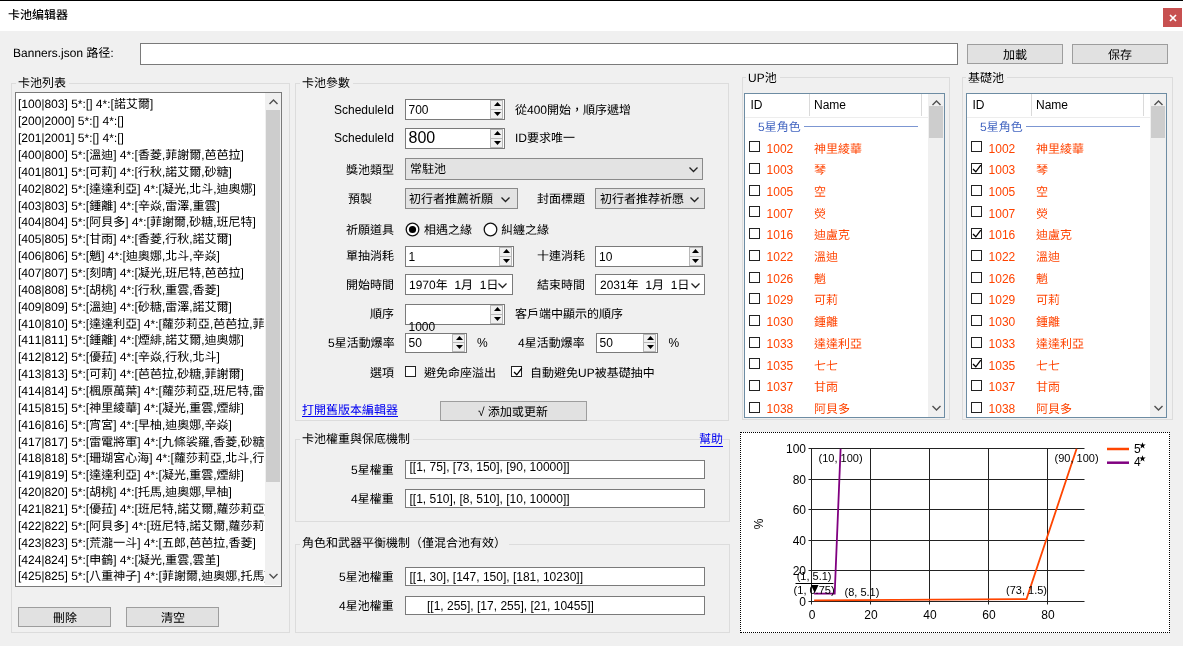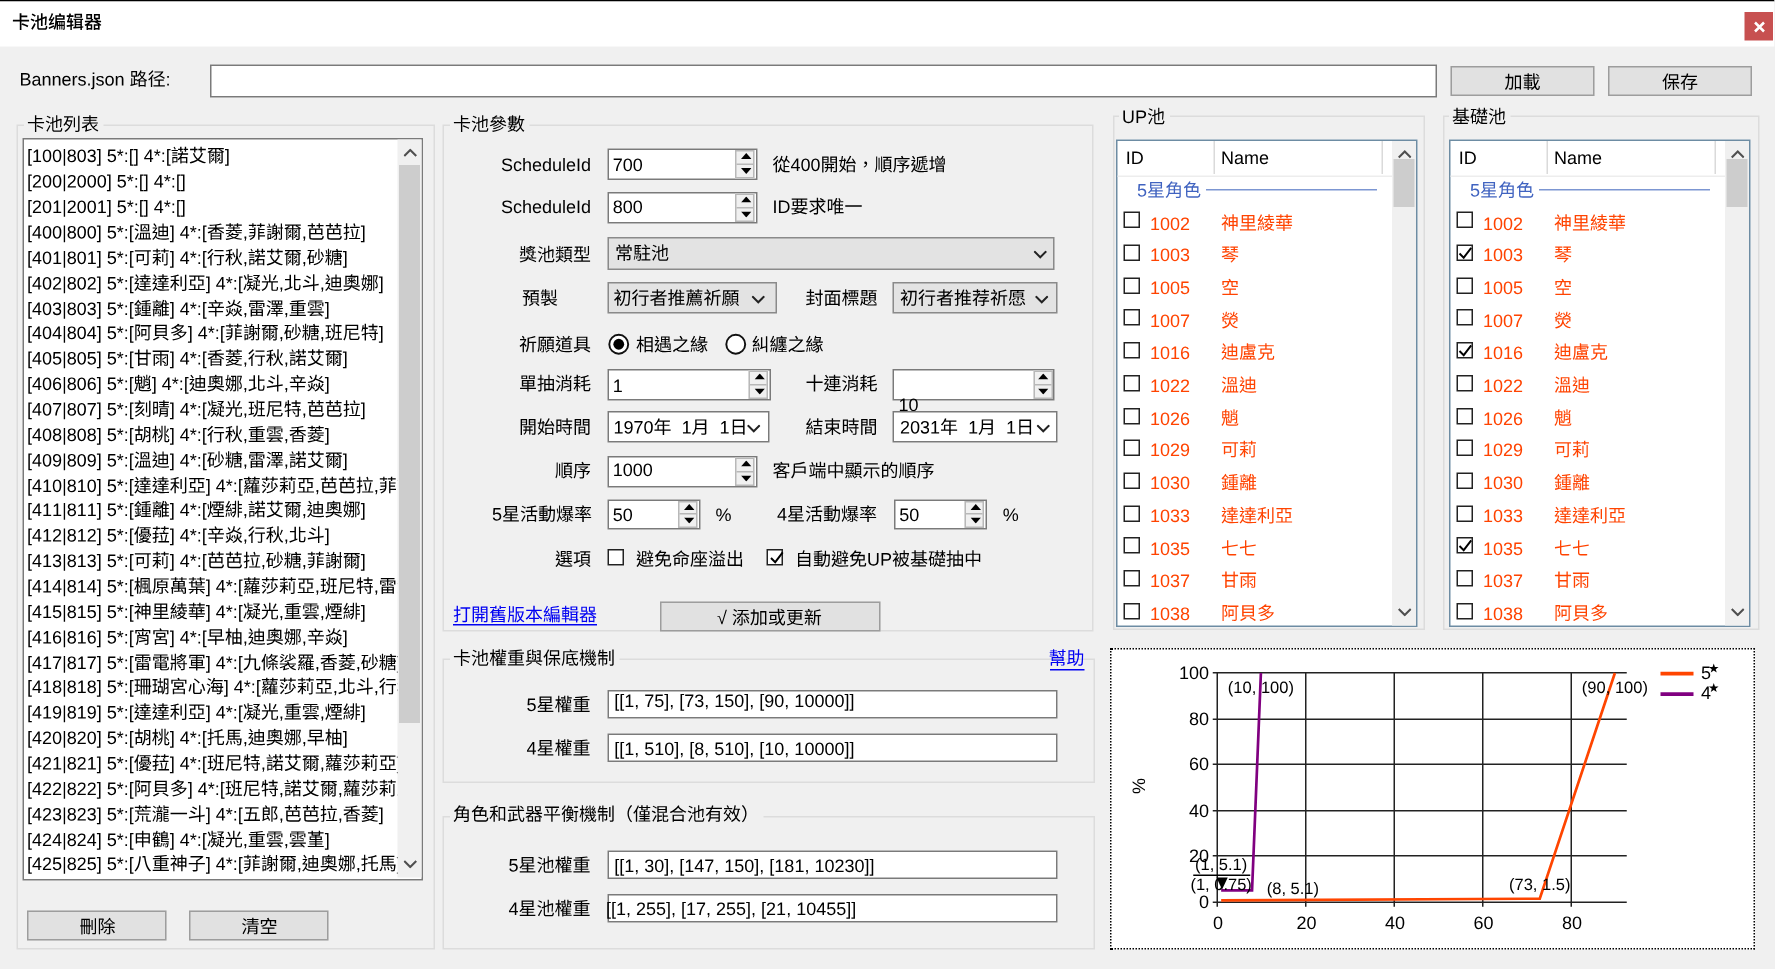--- a/index.html
+++ b/index.html
@@ -1347,51 +1347,51 @@
 <div style="position:absolute;top:103.5px;font-size:12px;line-height:12px;white-space:pre;left:408.5px;">700</div>
 <div style="position:absolute;left:490.0px;top:100px;width:13px;height:19px;background:#f0f0f0;border:1px solid #b8b8b8;"></div>
 <div style="position:absolute;left:491.0px;top:109px;width:11px;height:1px;background:#b8b8b8"></div>
 <svg class="t" style="left:493.5px;top:102px" width="7" height="4" viewBox="0 0 7 4">
     <path d="M3.5 0 L7 4 L0 4 Z"></path>
   </svg>
 <svg class="t" style="left:493.5px;top:112px" width="7" height="4" viewBox="0 0 7 4">
     <path d="M0 0 L7 0 L3.5 4 Z"></path>
   </svg>
 <div style="position:absolute;left:404.5px;top:127.5px;width:100px;height:21px;background:#fff;border:1px solid #7a7a7a;"></div>
-<div style="position:absolute;top:132.0px;font-size:12px;line-height:12px;white-space:pre;left:408.5px;">800</div>
+<div style="position:absolute;top:132.0px;font-size:16px;line-height:12px;white-space:pre;left:408.5px;">800</div>
 <div style="position:absolute;left:490.0px;top:128.5px;width:13px;height:19px;background:#f0f0f0;border:1px solid #b8b8b8;"></div>
 <div style="position:absolute;left:491.0px;top:137.5px;width:11px;height:1px;background:#b8b8b8"></div>
 <svg class="t" style="left:493.5px;top:130.5px" width="7" height="4" viewBox="0 0 7 4">
     <path d="M3.5 0 L7 4 L0 4 Z"></path>
   </svg>
 <svg class="t" style="left:493.5px;top:140.5px" width="7" height="4" viewBox="0 0 7 4">
     <path d="M0 0 L7 0 L3.5 4 Z"></path>
   </svg>
 <div style="position:absolute;left:404.5px;top:246px;width:109px;height:21px;background:#fff;border:1px solid #7a7a7a;"></div>
 <div style="position:absolute;top:250.5px;font-size:12px;line-height:12px;white-space:pre;left:408.5px;">1</div>
 <div style="position:absolute;left:499.0px;top:247px;width:13px;height:19px;background:#f0f0f0;border:1px solid #b8b8b8;"></div>
 <div style="position:absolute;left:500.0px;top:256px;width:11px;height:1px;background:#b8b8b8"></div>
 <svg class="t" style="left:502.5px;top:249px" width="7" height="4" viewBox="0 0 7 4">
     <path d="M3.5 0 L7 4 L0 4 Z"></path>
   </svg>
 <svg class="t" style="left:502.5px;top:259px" width="7" height="4" viewBox="0 0 7 4">
     <path d="M0 0 L7 0 L3.5 4 Z"></path>
   </svg>
 <div style="position:absolute;left:595px;top:246px;width:108px;height:21px;background:#fff;border:1px solid #7a7a7a;"></div>
-<div style="position:absolute;top:250.5px;font-size:12px;line-height:12px;white-space:pre;left:599px;margin-top:13px;">10</div>
+<div style="position:absolute;top:250.5px;font-size:12px;line-height:12px;white-space:pre;left:599px;">10</div>
 <div style="position:absolute;left:688.5px;top:247px;width:13px;height:19px;background:#f0f0f0;border:1px solid #b8b8b8;"></div>
 <div style="position:absolute;left:689.5px;top:256px;width:11px;height:1px;background:#b8b8b8"></div>
 <svg class="t" style="left:692.0px;top:249px" width="7" height="4" viewBox="0 0 7 4">
     <path d="M3.5 0 L7 4 L0 4 Z"></path>
   </svg>
 <svg class="t" style="left:692.0px;top:259px" width="7" height="4" viewBox="0 0 7 4">
     <path d="M0 0 L7 0 L3.5 4 Z"></path>
   </svg>
 <div style="position:absolute;left:404.5px;top:304px;width:100px;height:21px;background:#fff;border:1px solid #7a7a7a;"></div>
-<div style="position:absolute;top:307px;font-size:12px;line-height:12px;white-space:pre;left:408.5px;">1000</div>
+<div style="position:absolute;top:321px;font-size:12px;line-height:12px;white-space:pre;left:408.5px;">1000</div>
 <div style="position:absolute;left:490.0px;top:305px;width:13px;height:19px;background:#f0f0f0;border:1px solid #b8b8b8;"></div>
 <div style="position:absolute;left:491.0px;top:314px;width:11px;height:1px;background:#b8b8b8"></div>
 <svg class="t" style="left:493.5px;top:307px" width="7" height="4" viewBox="0 0 7 4">
     <path d="M3.5 0 L7 4 L0 4 Z"></path>
   </svg>
 <svg class="t" style="left:493.5px;top:317px" width="7" height="4" viewBox="0 0 7 4">
     <path d="M0 0 L7 0 L3.5 4 Z"></path>
   </svg>
 <div style="position:absolute;left:404.5px;top:333px;width:62px;height:20px;background:#fff;border:1px solid #7a7a7a;"></div>
 <div style="position:absolute;top:337.0px;font-size:12px;line-height:12px;white-space:pre;left:408.5px;">50</div>
@@ -1642,21 +1642,21 @@
 <svg class="t" style="left:339.3px;top:597.5px" width="56.7" height="15" viewBox="0 0 56.7 15">
     <use href="#qI" x="0" y="12"></use>
     <use href="#qcf" x="6.7" y="12"></use>
     <use href="#qw" x="18.7" y="12"></use>
     <use href="#qdr" x="30.7" y="12"></use>
     <use href="#qar" x="42.7" y="12"></use>
   </svg>
 <div style="position:absolute;left:404.5px;top:566.5px;width:300.5px;height:19.5px;background:#fff;border:1px solid #7a7a7a;"></div>
 <div style="position:absolute;top:570.5px;font-size:12px;line-height:12px;white-space:pre;left:409.5px;">[[1, 30], [147, 150], [181, 10230]]</div>
 <div style="position:absolute;left:404.5px;top:595.5px;width:300.5px;height:19.5px;background:#fff;border:1px solid #7a7a7a;"></div>
-<div style="position:absolute;top:599.5px;font-size:12px;line-height:12px;white-space:pre;left:404px;text-align:right;">[[1, 255], [17, 255], [21, 10455]]</div>
+<div style="position:absolute;top:599.5px;font-size:12px;line-height:12px;white-space:pre;left:427px;text-align:right;">[[1, 255], [17, 255], [21, 10455]]</div>
 <div style="position:absolute;left:742px;top:77px;width:208px;height:343px;border:1px solid #dcdcdc;"></div>
 <div style="position:absolute;left:746px;top:76px;width:33.7px;height:3px;background:#f0f0f0;"></div>
 <svg class="t" style="left:748px;top:70px" width="30.7" height="15" viewBox="0 0 30.7 15">
     <use href="#qda" x="0" y="12"></use>
     <use href="#qdb" x="8.7" y="12"></use>
     <use href="#qw" x="16.7" y="12"></use>
   </svg>
 <div style="position:absolute;left:744px;top:93px;width:201px;height:325px;background:#fff;border:1px solid #6d8ca3;"></div>
 <div style="position:absolute;top:98.5px;font-size:12px;line-height:12px;white-space:pre;left:750.5px;">ID</div>
 <div style="position:absolute;top:98.5px;font-size:12px;line-height:12px;white-space:pre;left:814px;">Name</div>

